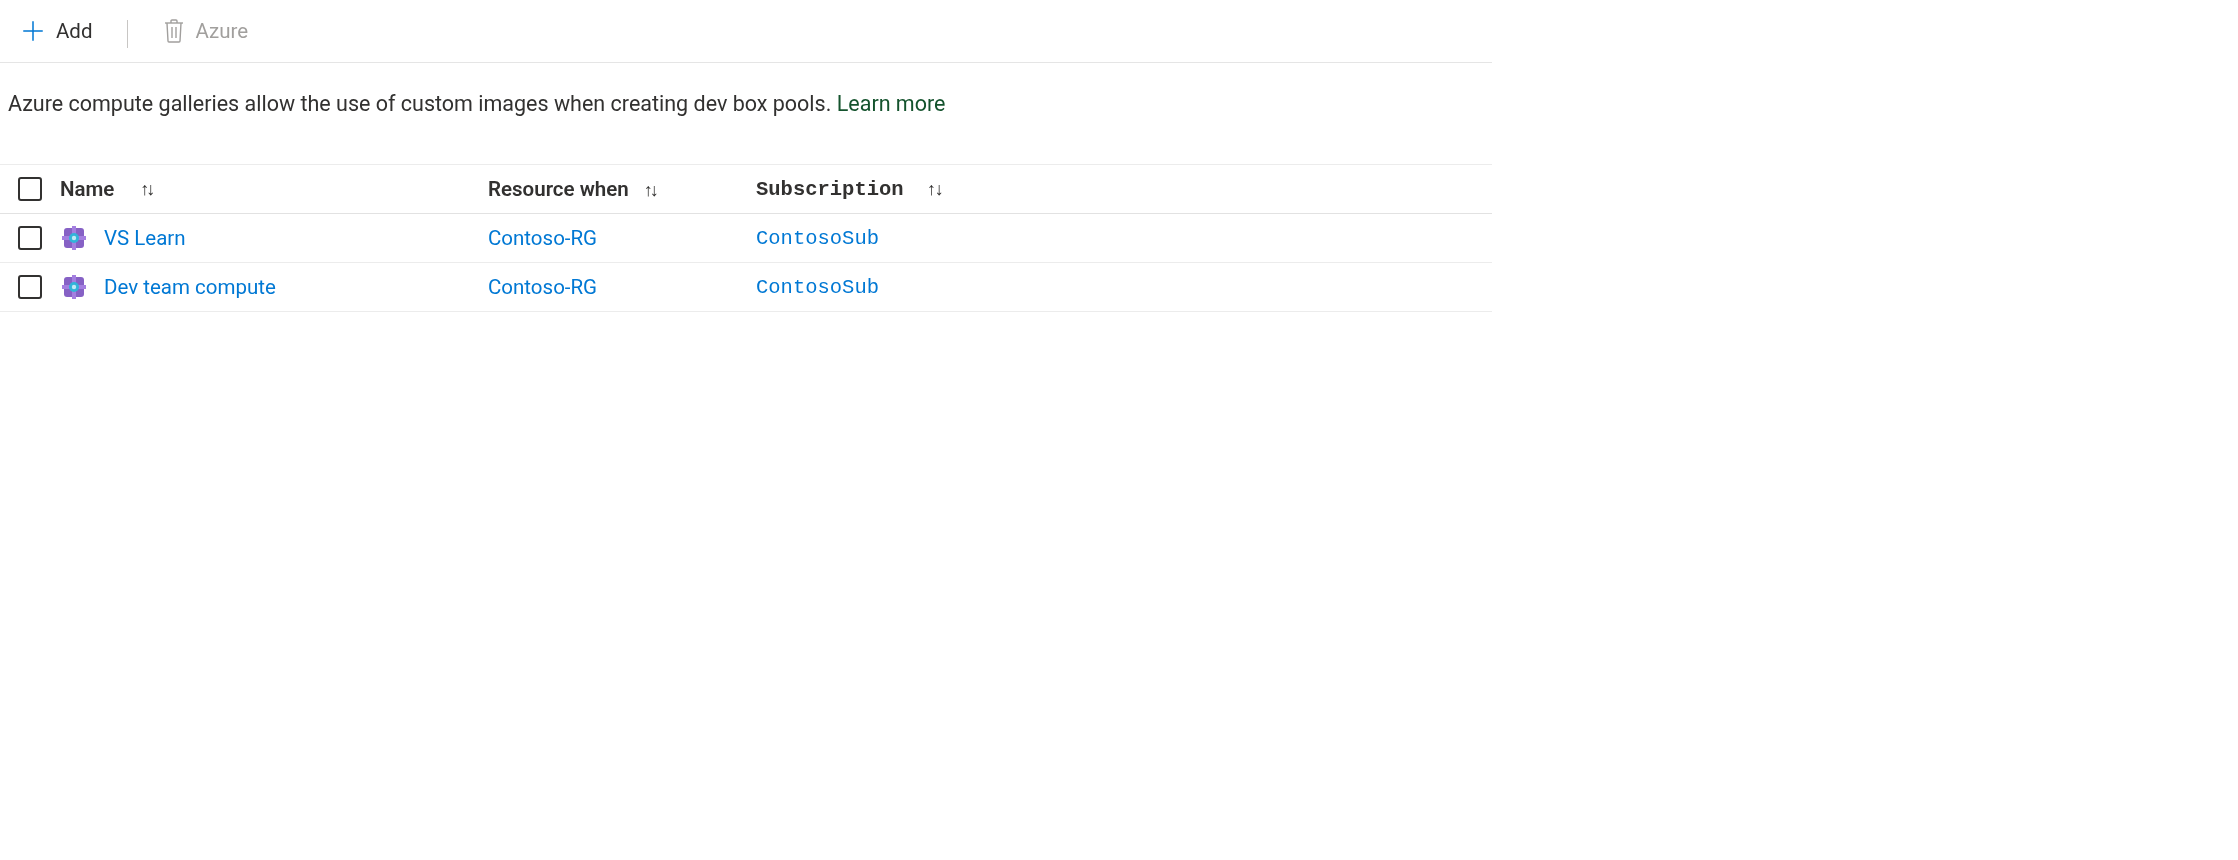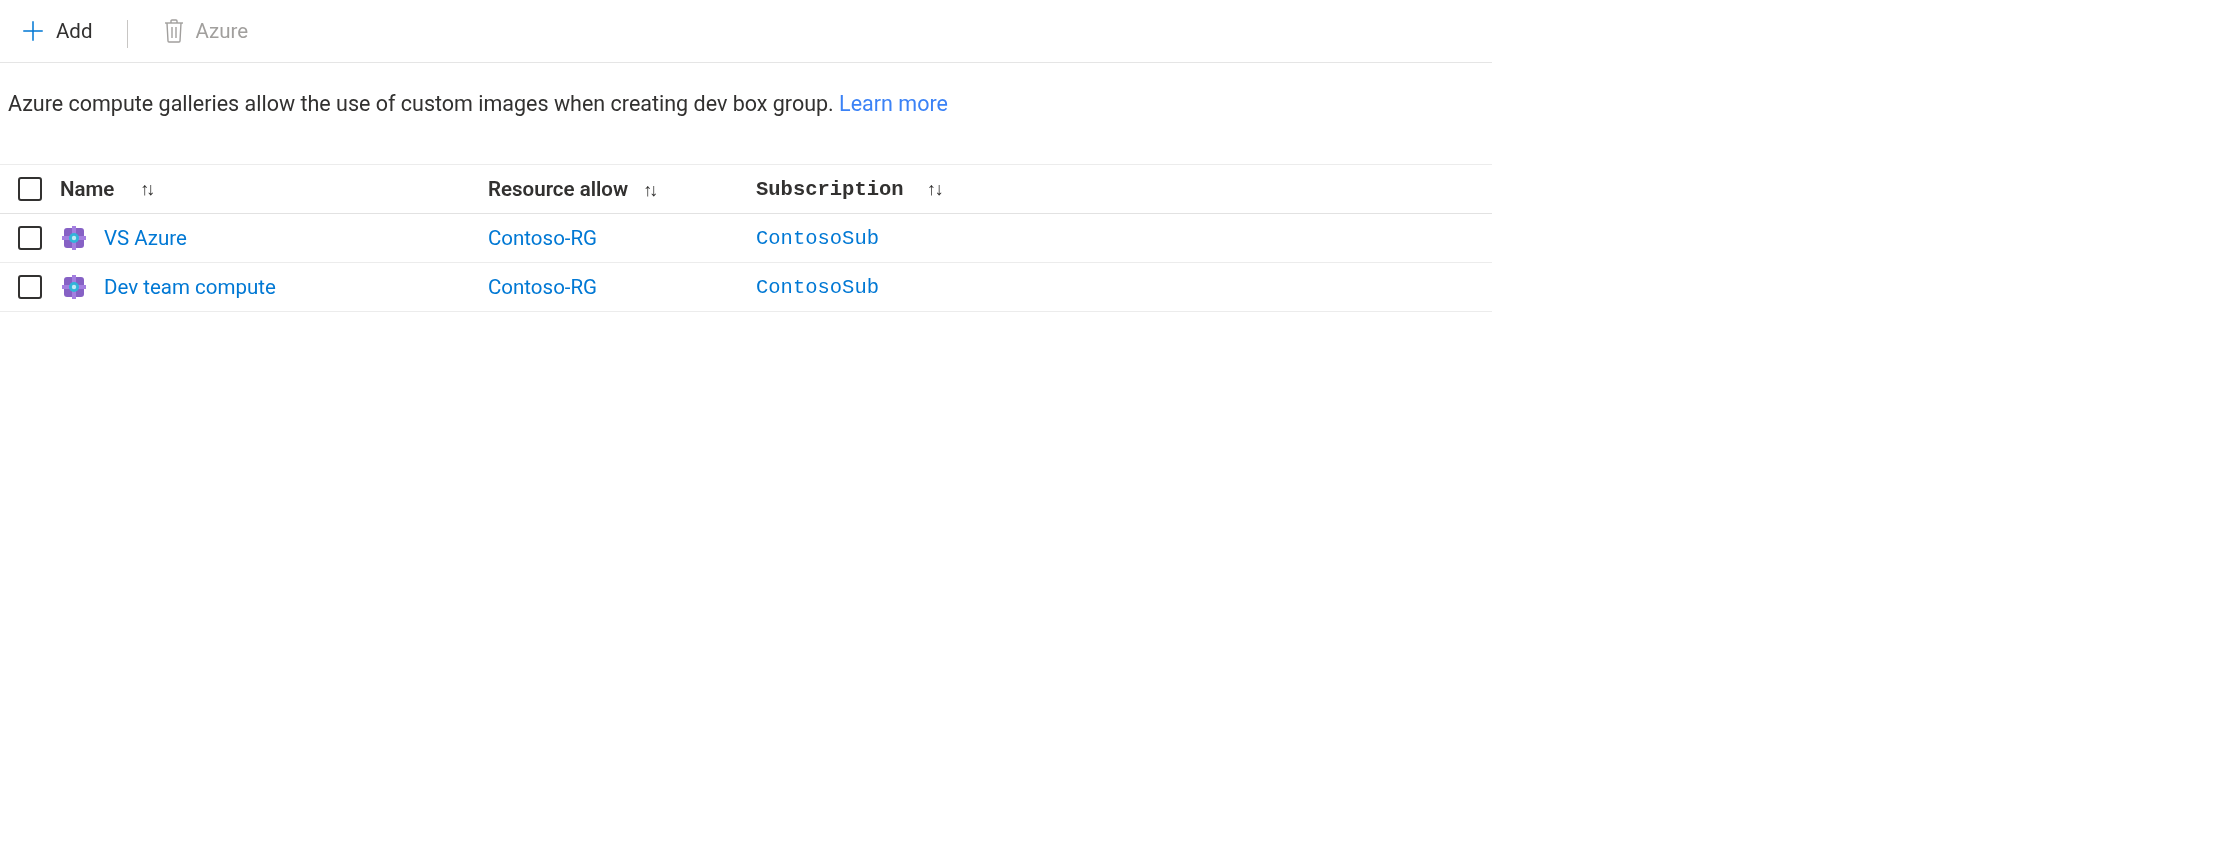--- a/index.html
+++ b/index.html
@@ -43,21 +43,21 @@
   .plus-icon svg { display:block; }
   .trash-icon svg { display:block; }
 
   
   .description {
     padding: 28px 0 48px 8px;
     font-size: 21.5px;
     color: #323130;
   }
   .description a {
-    color: #3b82f6;
+    color: #14532d;
     text-decoration: none;
     cursor: pointer;
   }
 
   
   .table {
     width: 100%;
   }
   .thead, .trow {
     display: flex;
@@ -151,35 +151,35 @@
           <path d="M5 5 L6 23 a1 1 0 0 0 1 1 h10 a1 1 0 0 0 1 -1 L19 5"></path>
           <line x1="10" y1="9" x2="10" y2="20"></line>
           <line x1="14" y1="9" x2="14" y2="20"></line>
         </svg>
       </span>
       <span class="label-disabled">Azure</span>
     </div>
   </div>
 
   <div class="description">
-    <span>Azure compute galleries allow the use of custom images when creating dev box group. </span><a>Learn more</a>
+    <span>Azure compute galleries allow the use of custom images when creating dev box pools. </span><a>Learn more</a>
   </div>
 
   <div class="table">
 
     <div class="thead">
       <div class="cell-check">
         <div class="chk"></div>
       </div>
       <div class="cell-name">
         <span>Name</span>
         <span class="sort-arrows">↑↓</span>
       </div>
       <div class="cell-rg">
-        <span>Resource allow</span>
+        <span>Resource when</span>
         <span class="sort-arrows">↑↓</span>
       </div>
       <div class="cell-sub">
         <span>Subscription</span>
         <span class="sort-arrows">↑↓</span>
       </div>
     </div>
 
     <div class="trow">
       <div class="cell-check">
@@ -188,21 +188,21 @@
       <div class="cell-name">
         <span class="gallery-icon">
           <svg width="28" height="28" viewBox="0 0 28 28">
             <rect x="4" y="4" width="20" height="20" rx="3" fill="#8661c5"></rect>
             <rect x="2" y="12" width="24" height="4" fill="#a47fe0"></rect>
             <rect x="12" y="2" width="4" height="24" fill="#a47fe0"></rect>
             <circle cx="14" cy="14" r="5" fill="#32b4d9"></circle>
             <circle cx="14" cy="14" r="2.2" fill="#bfeaf5"></circle>
           </svg>
         </span>
-        <span class="link">VS Azure</span>
+        <span class="link">VS Learn</span>
       </div>
       <div class="cell-rg">
         <span class="link">Contoso-RG</span>
       </div>
       <div class="cell-sub">
         <span class="link">ContosoSub</span>
       </div>
     </div>
 
     <div class="trow">

